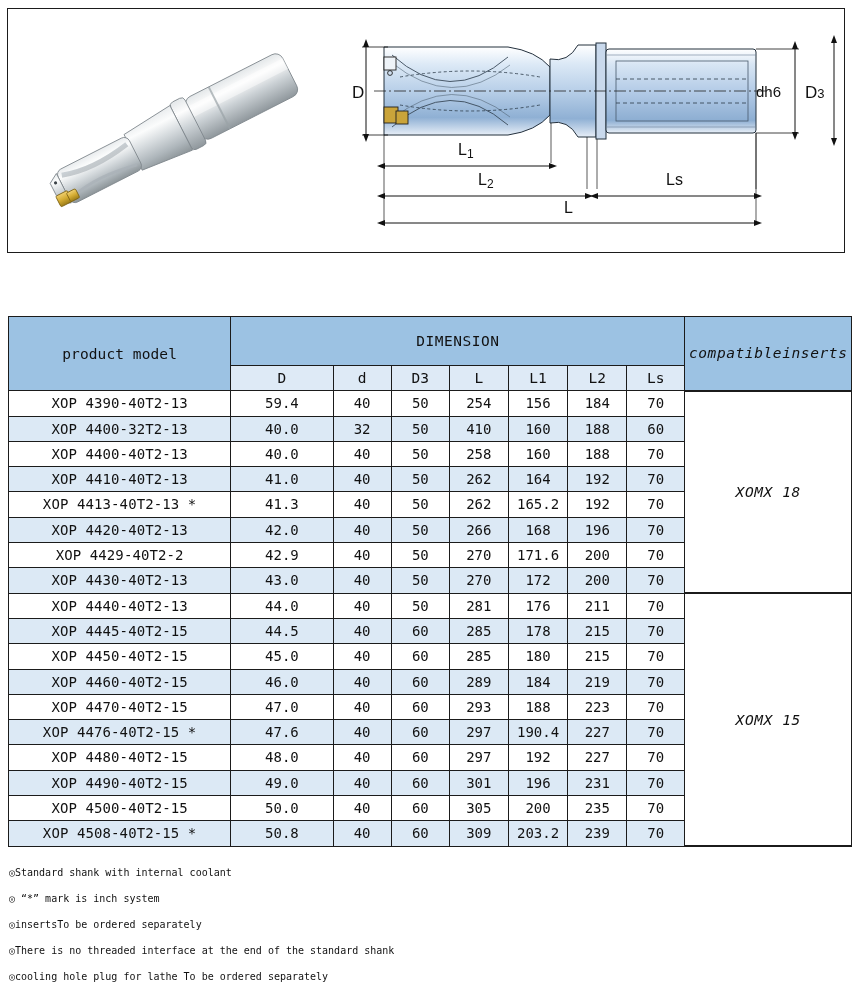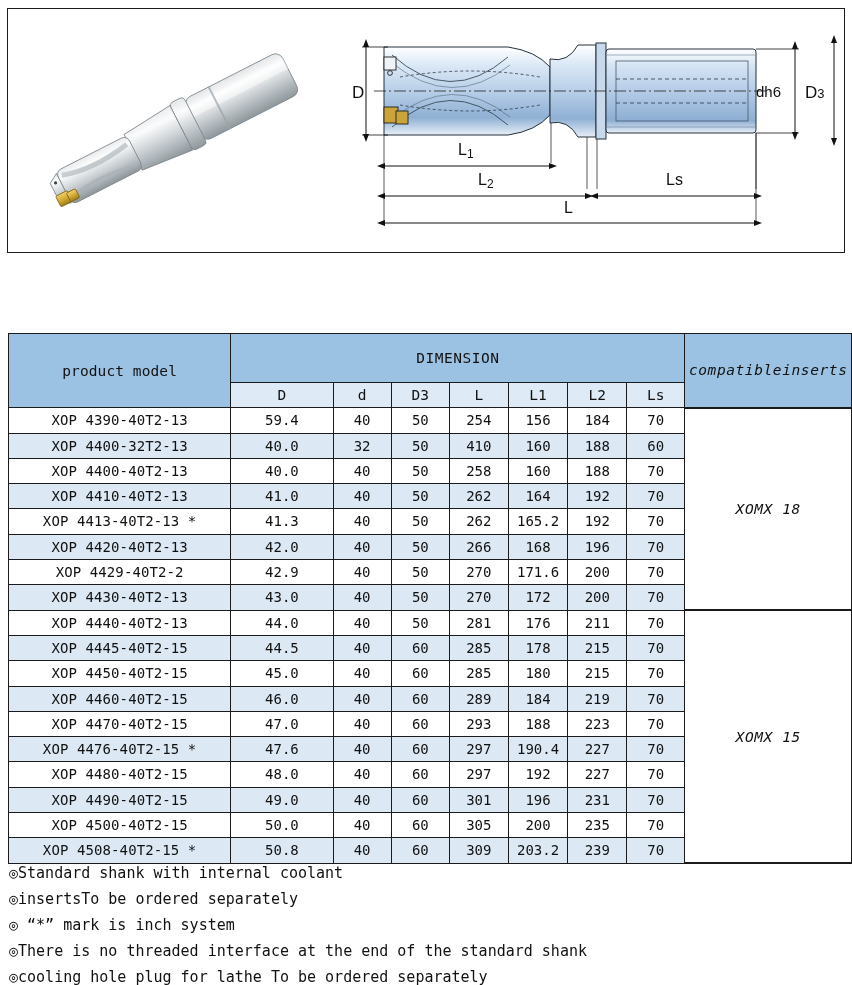--- a/index.html
+++ b/index.html
@@ -24,21 +24,20 @@
     position:absolute;left:9px;top:266px;
     font-size:14.5px;letter-spacing:.2px;color:#111;white-space:nowrap;
   }
 
   
   .spec-table{
     position:absolute;left:8px;top:316px;
     border-collapse:collapse;
     table-layout:fixed;
     font-size:14px;
-    margin-top:17px;
   }
   .spec-table td,.spec-table th{
     border:1px solid #1b1b1b;
     padding:0;
     text-align:center;
     vertical-align:middle;
     font-weight:normal;
     color:#111;
     height:24.3px;
     line-height:24.3px;
@@ -50,21 +49,21 @@
   .col-d{width:106px;}
   .col-n{width:60px;}
   .col-ins{width:166px;font-size:14.5px;letter-spacing:.6px;font-style:italic;}
   tr.alt td{background:#dce9f5;}
   tr.plain td{background:#ffffff;}
   td.grp{background:#ffffff !important;border-top:2px solid #1b1b1b;border-bottom:2px solid #1b1b1b;}
   .hdr-main.tall{height:48px;}
 
   
   .notes{position:absolute;left:9px;top:860px;width:800px;}
-  .note{font-size:15px;line-height:26px;color:#111;white-space:nowrap;}
+  .note{font-size:10px;line-height:26px;color:#111;white-space:nowrap;}
 
   
   svg{display:block;}
 </style>
 </head>
 <body>
 
 <div class="page">
 
   <div class="figure-panel">
@@ -407,19 +406,19 @@
           <td class="col-n">309</td>
           <td class="col-n">203.2</td>
           <td class="col-n">239</td>
           <td class="col-n">70</td>
         </tr>
       </tbody>
   </table>
 
   <div class="notes">
     <div class="note">◎Standard shank with internal coolant</div>
+    <div class="note">◎ “*” mark is inch system</div>
     <div class="note">◎insertsTo be ordered separately</div>
-    <div class="note">◎ “*” mark is inch system</div>
     <div class="note">◎There is no threaded interface at the end of the standard shank</div>
     <div class="note">◎cooling hole plug for lathe To be ordered separately</div>
   </div>
 
 </div>
 
 </body></html>

